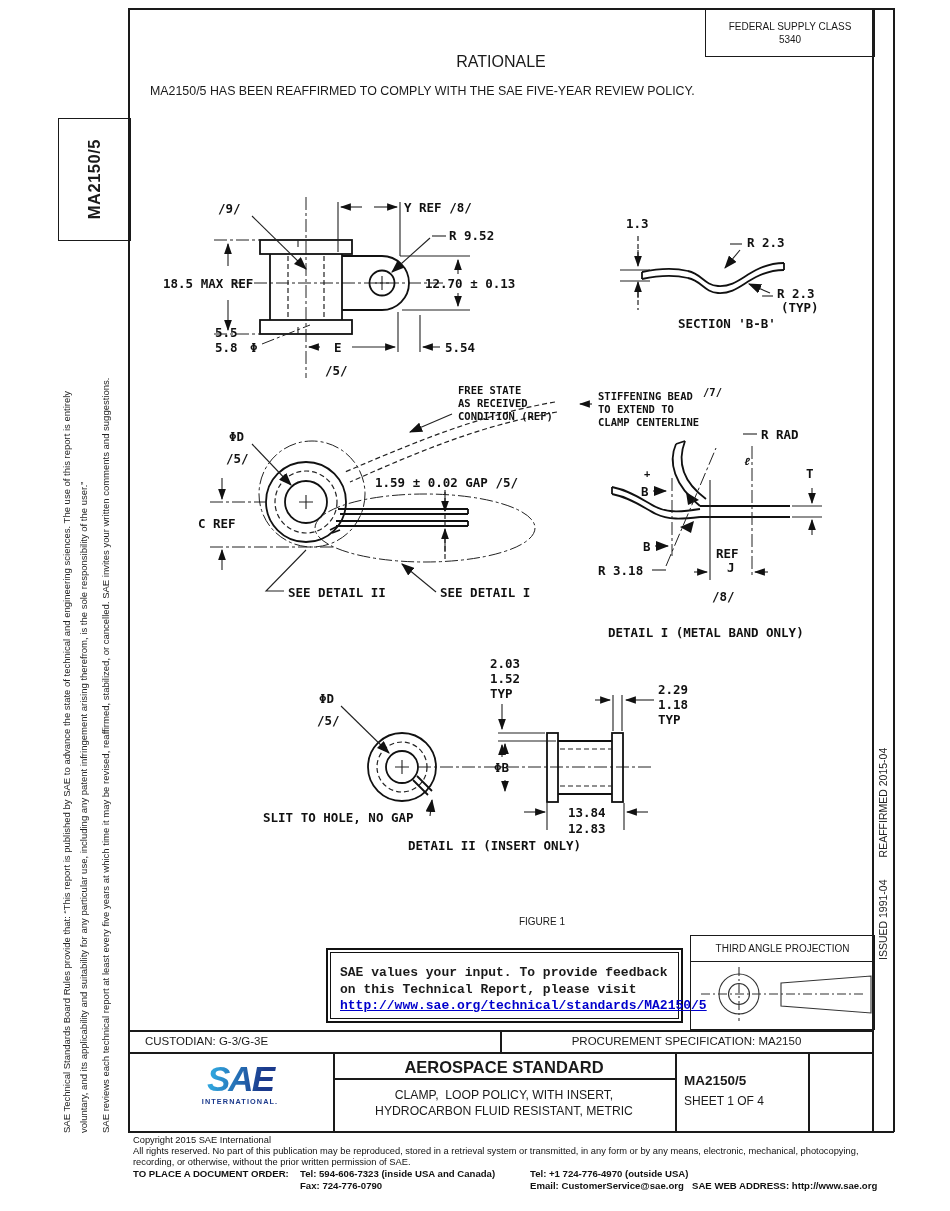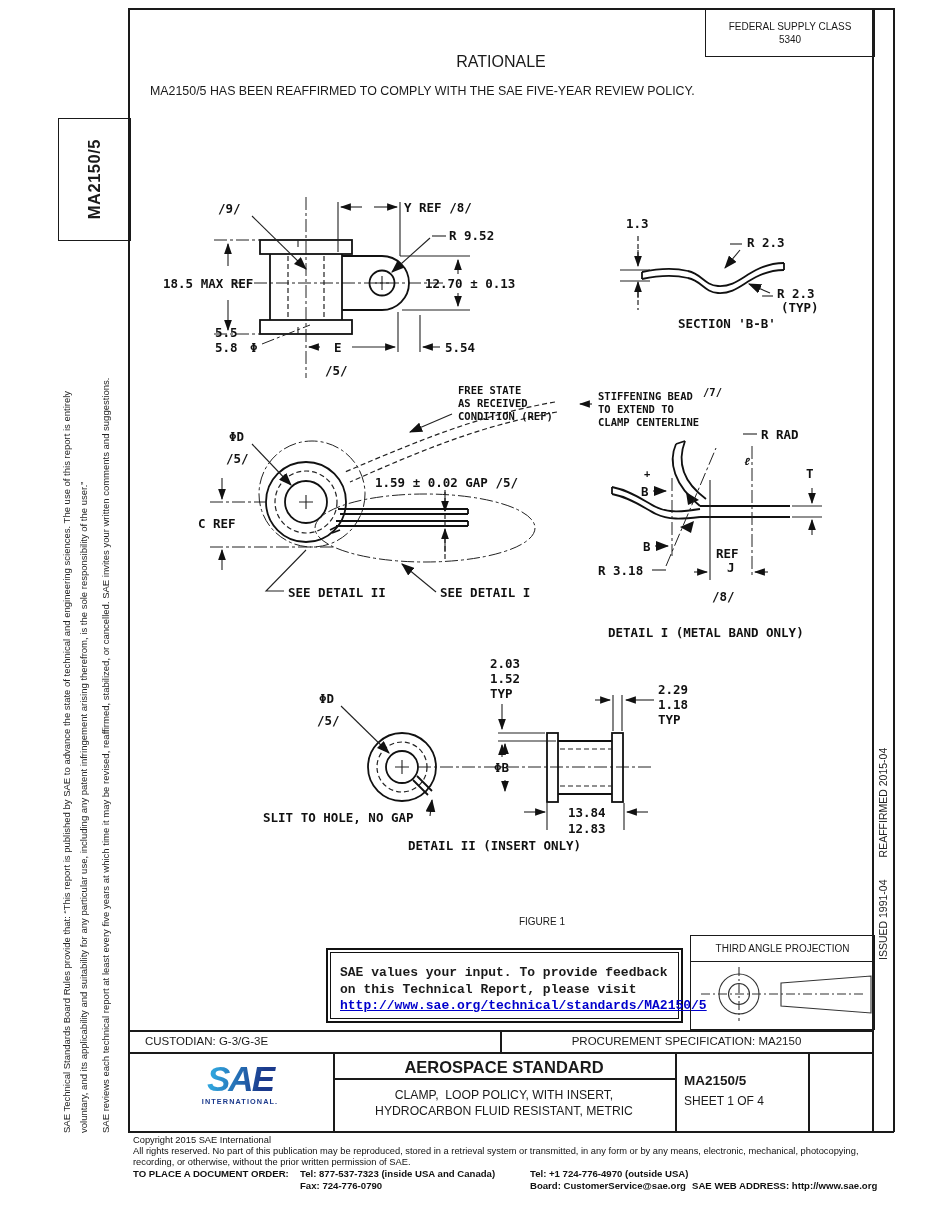--- a/index.html
+++ b/index.html
@@ -343,19 +343,19 @@
   <div class="tb-text" style="left:333px;top:1058px;width:342px;font-size:16.5px;font-weight:bold;">AEROSPACE STANDARD</div>
   <div class="tb-text pre" style="left:333px;top:1088px;width:342px;font-size:12.2px;">CLAMP,  LOOP POLICY, WITH INSERT,</div>
   <div class="tb-text" style="left:333px;top:1104px;width:342px;font-size:12.2px;">HYDROCARBON FLUID RESISTANT, METRIC</div>
   <div class="abs" style="left:684px;top:1073px;font-size:13.5px;font-weight:bold;">MA2150/5</div>
   <div class="abs" style="left:684px;top:1094px;font-size:12px;">SHEET 1 OF 4</div>
 
   <div class="foot" style="left:133px;top:1135px;">Copyright 2015 SAE International</div>
   <div class="foot" style="left:133px;top:1146px;">All rights reserved. No part of this publication may be reproduced, stored in a retrieval system or transmitted, in any form or by any means, electronic, mechanical, photocopying,</div>
   <div class="foot" style="left:133px;top:1157px;">recording, or otherwise, without the prior written permission of SAE.</div>
   <div class="foot b" style="left:133px;top:1168px;">TO PLACE A DOCUMENT ORDER:</div>
-  <div class="foot b" style="left:300px;top:1168px;">Tel: 877-537-7323 (inside USA and Canada)</div>
+  <div class="foot b" style="left:300px;top:1168px;">Tel: 594-606-7323 (inside USA and Canada)</div>
   <div class="foot b" style="left:530px;top:1168px;">Tel: +1 724-776-4970 (outside USA)</div>
   <div class="foot b" style="left:300px;top:1180px;">Fax: 724-776-0790</div>
-  <div class="foot b" style="left:530px;top:1180px;">Board: CustomerService@sae.org</div>
+  <div class="foot b" style="left:530px;top:1180px;">Email: CustomerService@sae.org</div>
   <div class="foot b" style="left:692px;top:1180px;">SAE WEB ADDRESS: http://www.sae.org</div>
 
 </div>
 
 </body></html>

